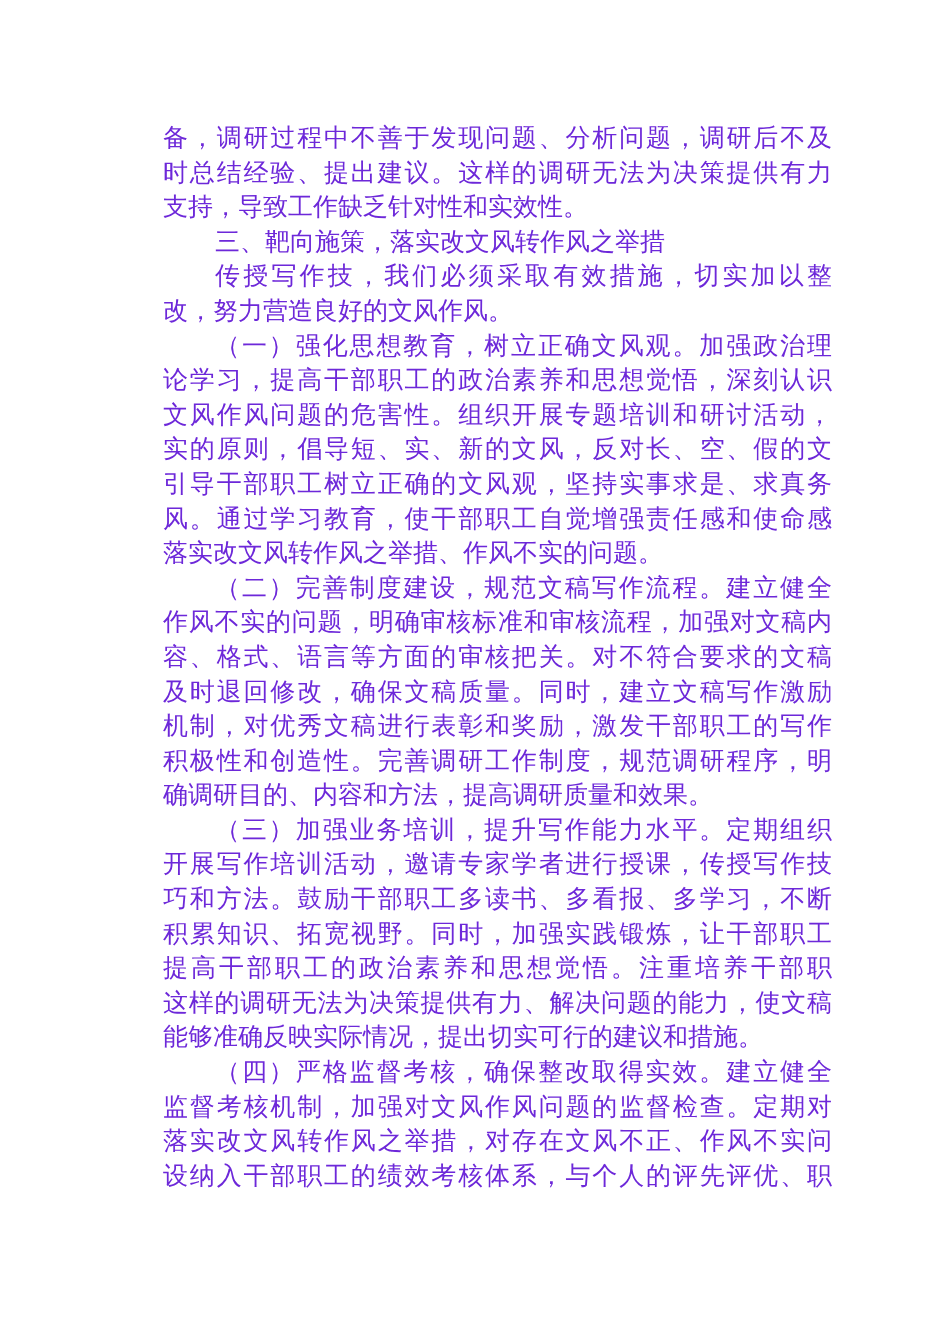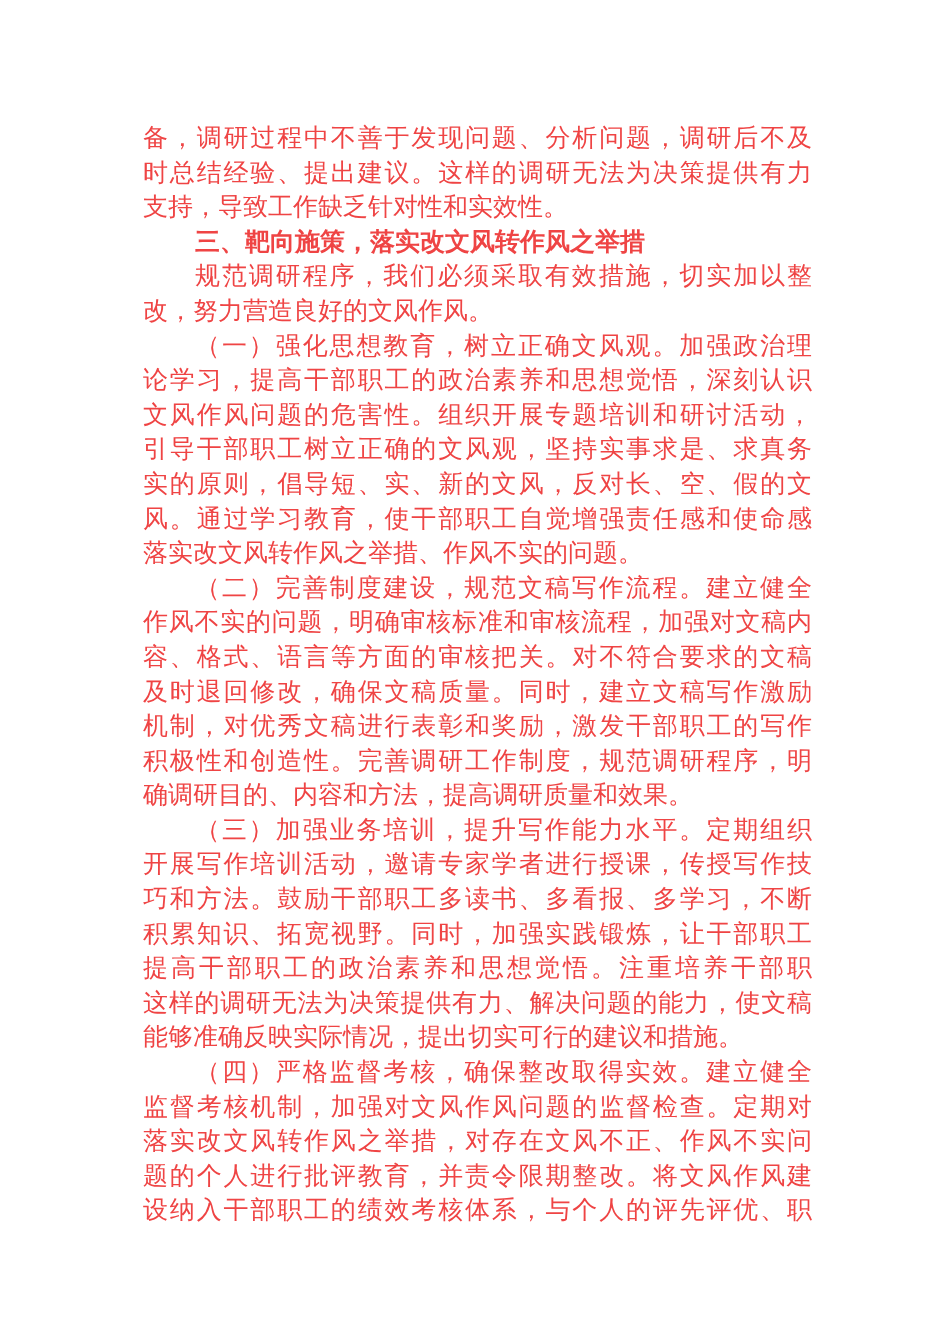--- a/index.html
+++ b/index.html
@@ -24,68 +24,68 @@
     left: 143px;
     top: 120px;
     width: 669px;
   }
   .text-line {
     width: 669px;
     box-sizing: border-box;
     height: 34.6px;
     line-height: 34.6px;
     font-size: 25px;
-    color: #ef4444;
+    color: #6d28d9;
     text-align: left;
     overflow: hidden;
+    margin-left: 20px;
   }
   .text-line.justify {
     text-align: justify;
     text-align-last: justify;
     text-justify: inter-character;
   }
   .text-line.indent {
     padding-left: 52px;
   }
   .text-line.bold {
-    font-weight: bold;
+    font-weight: normal;
   }
 </style>
 </head>
 <body>
 
 <div class="page">
   <div class="text-block">
 
   <div class="text-line justify">备，调研过程中不善于发现问题、分析问题，调研后不及</div>
       <div class="text-line justify">时总结经验、提出建议。这样的调研无法为决策提供有力</div>
       <div class="text-line">支持，导致工作缺乏针对性和实效性。</div>
       <div class="text-line indent bold">三、靶向施策，落实改文风转作风之举措</div>
-      <div class="text-line justify indent">规范调研程序，我们必须采取有效措施，切实加以整</div>
+      <div class="text-line justify indent">传授写作技，我们必须采取有效措施，切实加以整</div>
       <div class="text-line">改，努力营造良好的文风作风。</div>
       <div class="text-line justify indent">（一）强化思想教育，树立正确文风观。加强政治理</div>
       <div class="text-line justify">论学习，提高干部职工的政治素养和思想觉悟，深刻认识</div>
       <div class="text-line justify">文风作风问题的危害性。组织开展专题培训和研讨活动，</div>
+      <div class="text-line justify">实的原则，倡导短、实、新的文风，反对长、空、假的文</div>
       <div class="text-line justify">引导干部职工树立正确的文风观，坚持实事求是、求真务</div>
-      <div class="text-line justify">实的原则，倡导短、实、新的文风，反对长、空、假的文</div>
       <div class="text-line justify">风。通过学习教育，使干部职工自觉增强责任感和使命感</div>
       <div class="text-line">落实改文风转作风之举措、作风不实的问题。</div>
       <div class="text-line justify indent">（二）完善制度建设，规范文稿写作流程。建立健全</div>
       <div class="text-line justify">作风不实的问题，明确审核标准和审核流程，加强对文稿内</div>
       <div class="text-line justify">容、格式、语言等方面的审核把关。对不符合要求的文稿</div>
       <div class="text-line justify">及时退回修改，确保文稿质量。同时，建立文稿写作激励</div>
       <div class="text-line justify">机制，对优秀文稿进行表彰和奖励，激发干部职工的写作</div>
       <div class="text-line justify">积极性和创造性。完善调研工作制度，规范调研程序，明</div>
       <div class="text-line">确调研目的、内容和方法，提高调研质量和效果。</div>
       <div class="text-line justify indent">（三）加强业务培训，提升写作能力水平。定期组织</div>
       <div class="text-line justify">开展写作培训活动，邀请专家学者进行授课，传授写作技</div>
       <div class="text-line justify">巧和方法。鼓励干部职工多读书、多看报、多学习，不断</div>
       <div class="text-line justify">积累知识、拓宽视野。同时，加强实践锻炼，让干部职工</div>
       <div class="text-line justify">提高干部职工的政治素养和思想觉悟。注重培养干部职</div>
       <div class="text-line justify">这样的调研无法为决策提供有力、解决问题的能力，使文稿</div>
       <div class="text-line">能够准确反映实际情况，提出切实可行的建议和措施。</div>
       <div class="text-line justify indent">（四）严格监督考核，确保整改取得实效。建立健全</div>
       <div class="text-line justify">监督考核机制，加强对文风作风问题的监督检查。定期对</div>
       <div class="text-line justify">落实改文风转作风之举措，对存在文风不正、作风不实问</div>
-      <div class="text-line justify">题的个人进行批评教育，并责令限期整改。将文风作风建</div>
       <div class="text-line justify">设纳入干部职工的绩效考核体系，与个人的评先评优、职</div>
     </div>
 </div>
 
 </body></html>

